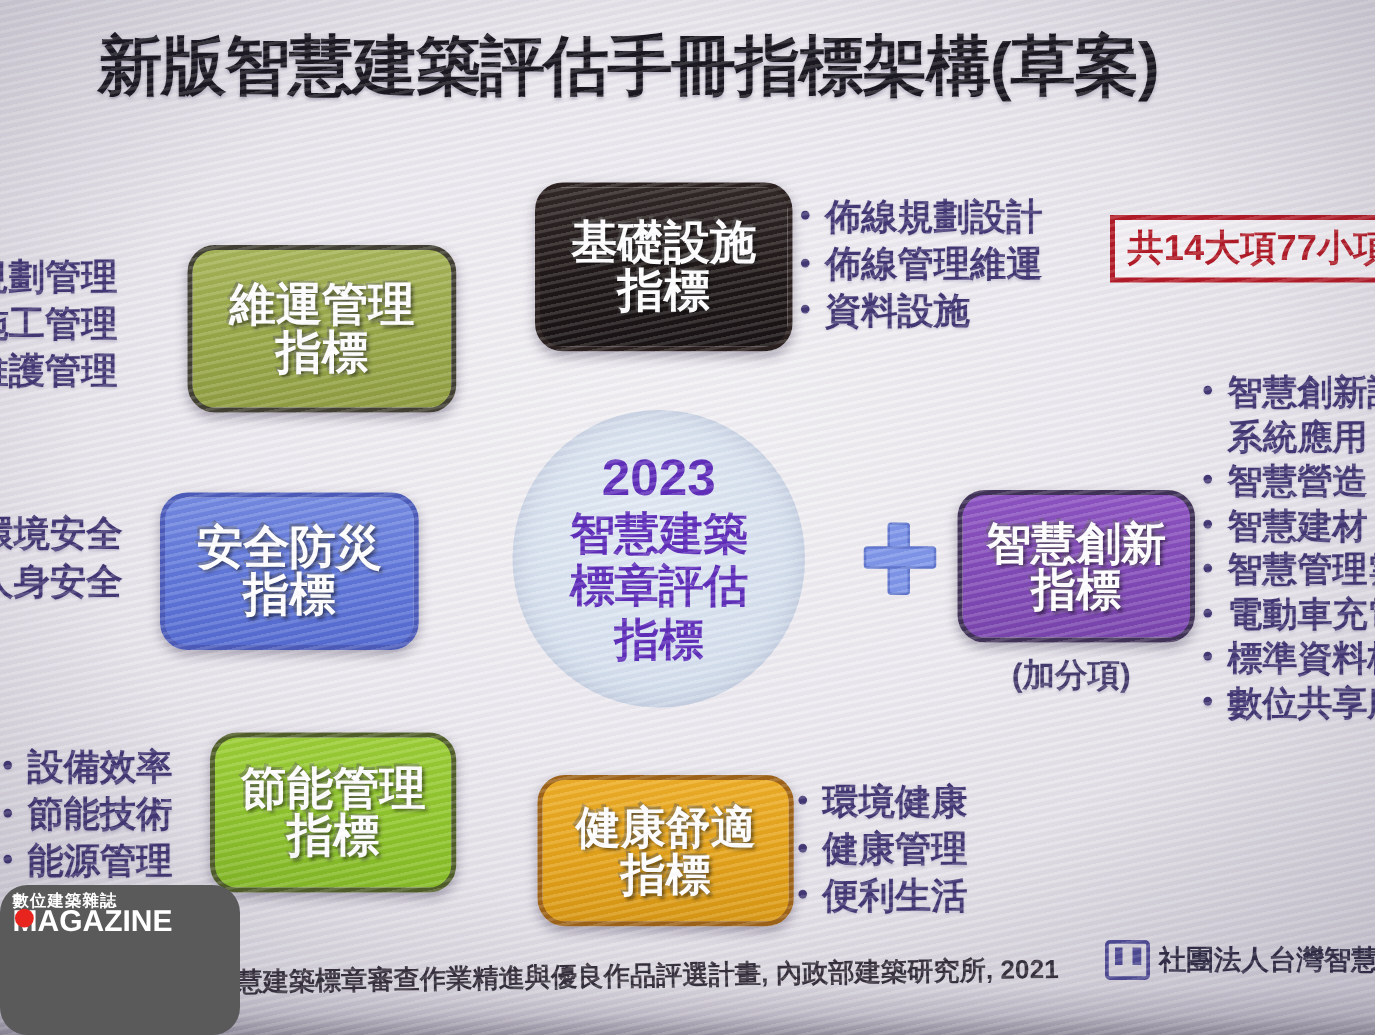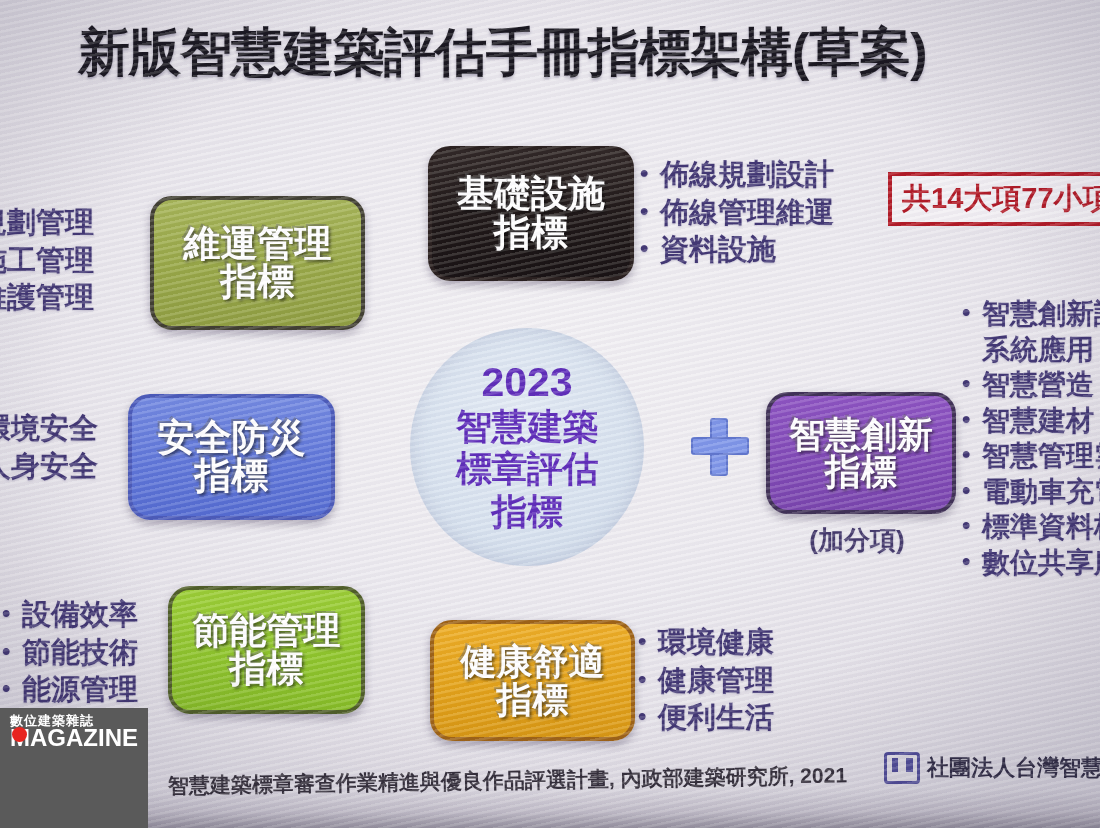--- a/index.html
+++ b/index.html
@@ -286,25 +286,26 @@
     font-size: 22px;
     font-weight: bold;
     color: #2b2740;
     white-space: nowrap;
   }
 
   
   .watermark {
     position: absolute;
     left: 0; top: 708px;
-    width: 148px; height: 120px;
+    width: 192px; height: 120px;
     background: #5a5a5a;
     z-index: 60;
     padding: 6px 0 14px 10px;
     box-sizing: border-box;
+    border-radius: 22px;
   }
   .wm-cn {
     font-size: 13px;
     font-weight: bold;
     color: #ffffff;
     letter-spacing: 1px;
     line-height: 1;
     margin-bottom: 2px;
   }
   .wm-ibt {

